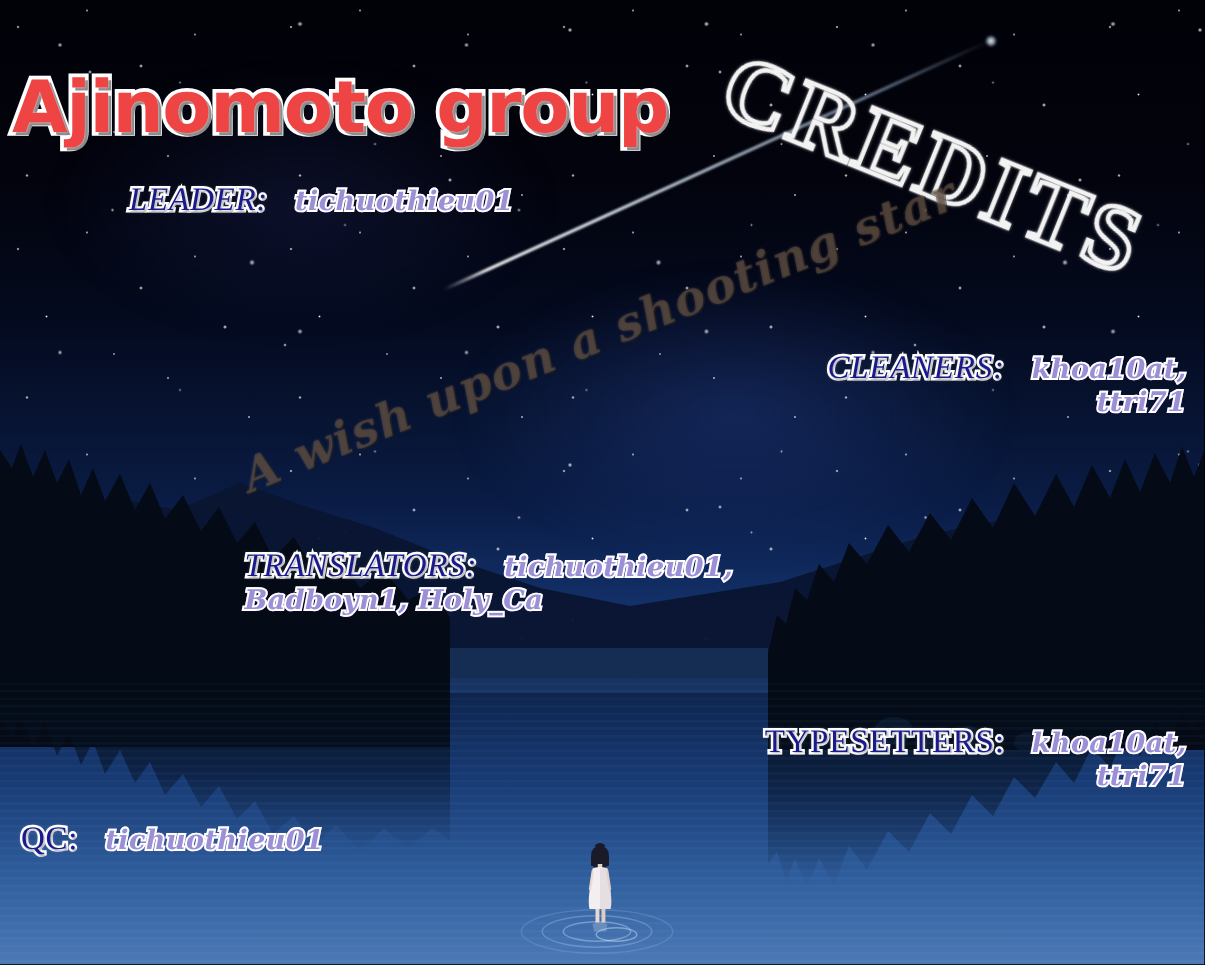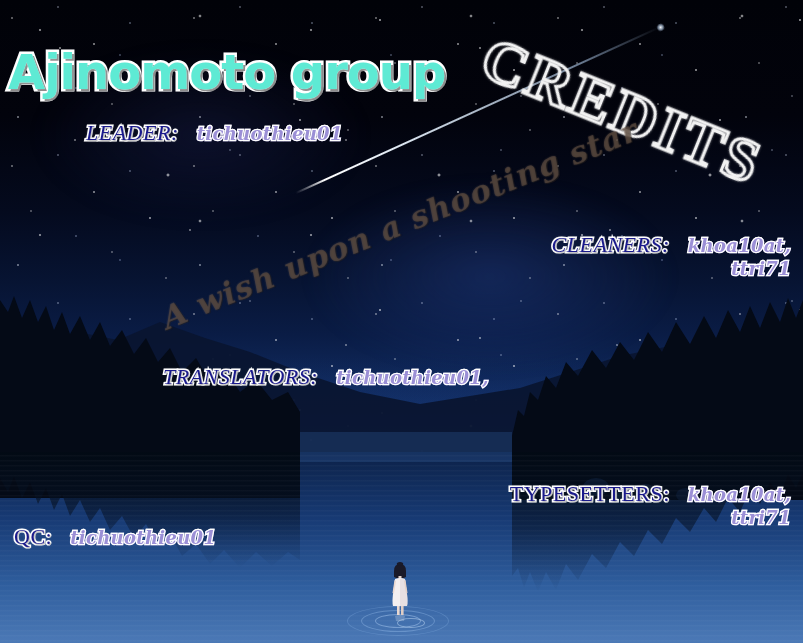--- a/index.html
+++ b/index.html
@@ -173,21 +173,21 @@
   .layer-text { position: absolute; inset: 0; }
 
   
   .logo-title {
     position: absolute;
     left: 8px; top: 44px;
     font-family: "DejaVu Sans", sans-serif;
     font-weight: 700;
     font-size: 48px;
     letter-spacing: -1px;
-    color: #5eead4;
+    color: #ef4444;
     white-space: nowrap;
     -webkit-text-stroke: 5px #ffffff;
     paint-order: stroke fill;
     text-shadow:
       0 0 1px #fff,
       2px 2px 0 rgba(0,0,0,.45);
   }
 
   
   .credits-word {
@@ -368,34 +368,37 @@
         <span class="name-text">ttri71</span>
       </span>
     </div>
 
     <div class="credit-block align-center" style="left:163px; top:364px; width:380px;">
       <span class="line">
         <span class="role-label">TRANSLATORS:</span>
         <span class="sep"></span>
         <span class="name-text">tichuothieu01,</span>
       </span>
+      <span class="line">
+        <span class="name-text">Badboyn1, Holy_Ca</span>
+      </span>
     </div>
 
 
     <div class="credit-block align-right" style="right:12px; top:452px;margin-top:29px;">
       <span class="line">
         <span class="role-label upright">TYPESETTERS:</span>
         <span class="sep"></span>
         <span class="name-text">khoa10at,</span>
       </span>
       <span class="line">
         <span class="name-text">ttri71</span>
       </span>
     </div>
 
-    <div class="credit-block" style="left:14px; top:524px;">
+    <div class="credit-block" style="left:14px; top:546px;">
       <span class="role-label upright">QC:</span>
       <span class="sep"></span>
       <span class="name-text">tichuothieu01</span>
     </div>
 
   </div>
 </div>
 
 </body></html>

